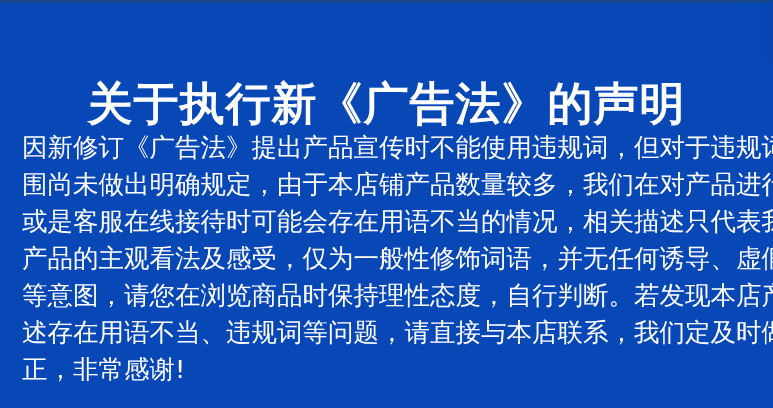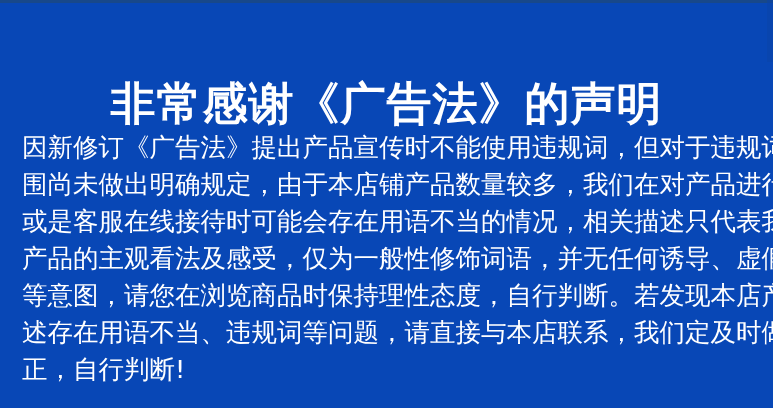--- a/index.html
+++ b/index.html
@@ -73,25 +73,25 @@
   }
 </style>
 </head>
 <body>
 
 <div id="banner" style="background: rgb(8, 71, 182);">
 
   <div id="top-edge" style="background: rgb(24, 72, 138);"></div>
   <div id="right-edge"></div>
 
-  <h1 id="title" style="color: rgb(255, 255, 255);">非常感谢《广告法》的声明</h1>
+  <h1 id="title" style="color: rgb(255, 255, 255);">关于执行新《广告法》的声明</h1>
 
   <div id="body-copy" style="color: rgb(255, 255, 255);">
     <span class="copy-line">因新修订《广告法》提出产品宣传时不能使用违规词，但对于违规词的范</span>
     <span class="copy-line">围尚未做出明确规定，由于本店铺产品数量较多，我们在对产品进行描述</span>
     <span class="copy-line">或是客服在线接待时可能会存在用语不当的情况，相关描述只代表我们对</span>
     <span class="copy-line">产品的主观看法及感受，仅为一般性修饰词语，并无任何诱导、虚假引导</span>
     <span class="copy-line">等意图，请您在浏览商品时保持理性态度，自行判断。若发现本店产品描</span>
     <span class="copy-line">述存在用语不当、违规词等问题，请直接与本店联系，我们定及时做出改</span>
-    <span class="copy-line last">正，自行判断!</span>
+    <span class="copy-line last">正，非常感谢!</span>
   </div>
 
 </div>
 
 </body></html>

